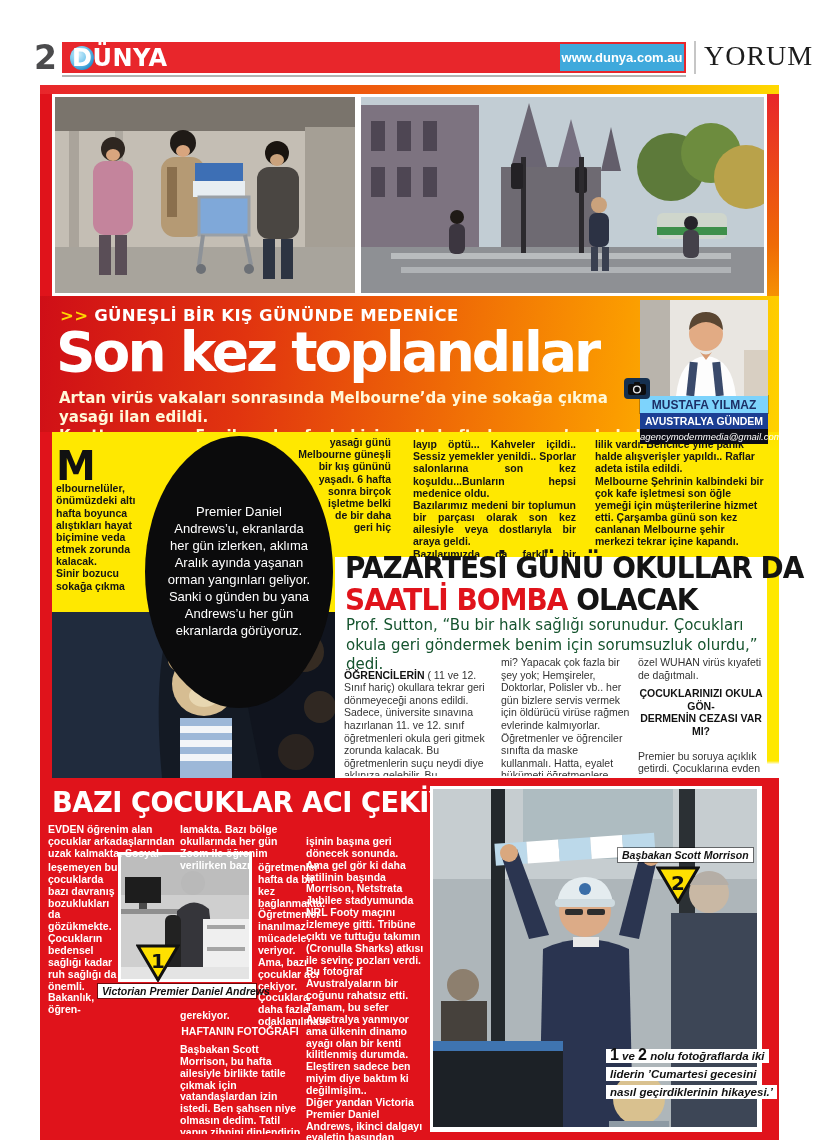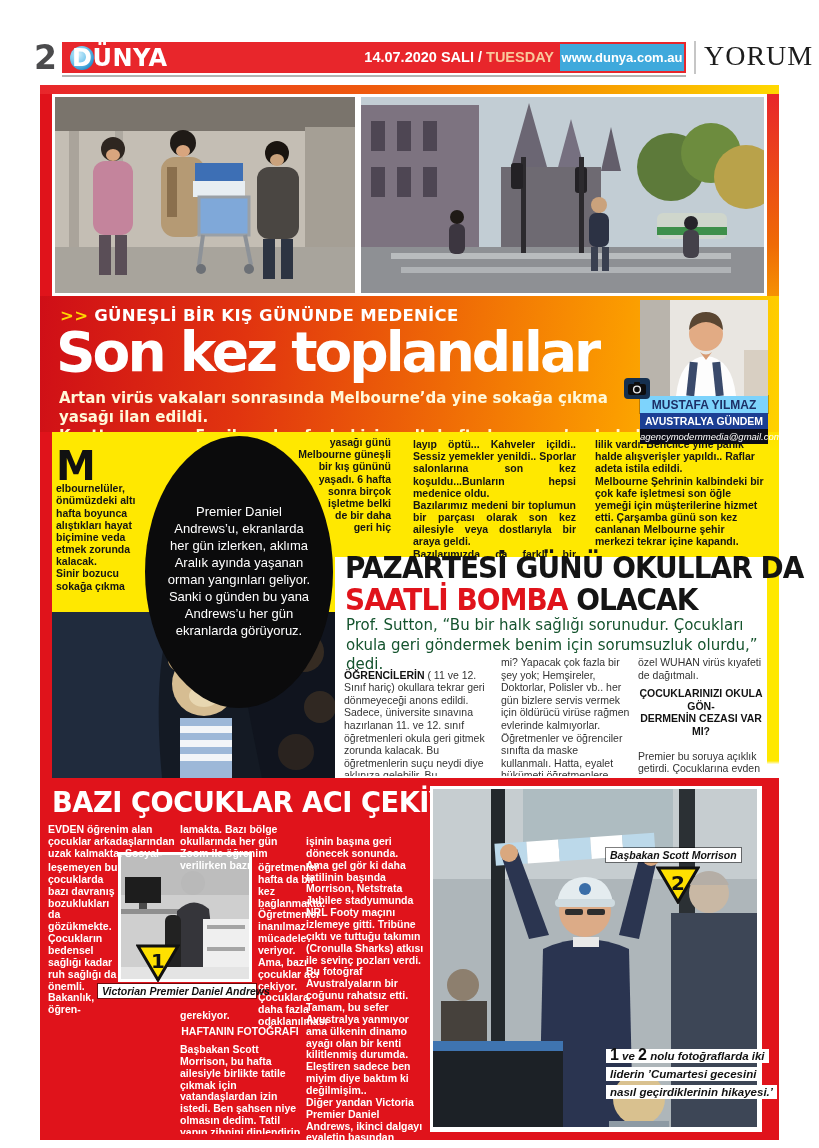--- a/index.html
+++ b/index.html
@@ -80,24 +80,20 @@
 </head>
 <body>
 
 <div class="page">
 
   <div class="abs pagenum" style="left:34px; top:38px;">2</div>
 
   <div class="abs masthead-bar" style="left:62px; top:42px; width:624px; height:31px;">
     <span class="globe"></span>
     <span class="logo">DÜNYA</span>
-    <span class="date-txt">
-      <span>14.07.2020 SALI /</span>
-      <span class="date-en">TUESDAY</span>
-    </span>
     <span class="www-box">www.dunya.com.au</span>
   </div>
   <div class="abs" style="left:62px; top:75px; width:624px; height:2px; background:#b3b3b3;"></div>
   <div class="abs" style="left:694px; top:41px; width:2px; height:33px; background:#c6c6c6;"></div>
   <div class="abs section-name" style="left:704px; top:40px;">YORUM</div>
 
   <div class="abs frame-top" style="left:40px; top:85px; width:739px; height:9px;"></div>
   <div class="abs frame-left" style="left:40px; top:94px; width:12px; height:684px;"></div>
   <div class="abs frame-right" style="left:767px; top:94px; width:12px; height:684px;"></div>
 
@@ -360,21 +356,21 @@
         <circle cx="30" cy="196" r="16" fill="#8d7f6e"></circle>
         <rect x="8" y="212" width="46" height="70" fill="#46413c"></rect>
 
         <rect x="0" y="252" width="130" height="10" fill="#3f74b0"></rect>
         <rect x="0" y="262" width="130" height="76" fill="#1c2126"></rect>
 
         <circle cx="206" cy="310" r="26" fill="#d9c18f"></circle>
         <rect x="176" y="332" width="60" height="6" fill="#8d9aa4"></rect>
       </svg>
     </div>
-    <div class="abs caption-strip" style="left:566px; top:70px;">Başbakan Scott Morrison</div>
+    <div class="abs caption-strip" style="left:578px; top:70px;">Başbakan Scott Morrison</div>
     <div class="abs marker" style="left:616px; top:88px;">
       <svg width="44" height="38" viewBox="0 0 44 38">
           <polygon points="2,2 42,2 22,36" fill="#ffe000" stroke="#111" stroke-width="3"></polygon>
           <text x="22" y="24" text-anchor="middle" font-size="20" font-weight="bold" fill="#111" font-family="DejaVu Sans, sans-serif">2</text>
         </svg>
     </div>
 
     <div class="abs photo2-caption" style="left:566px; top:268px; width:172px;">
       <span class="strip"><span class="num">1</span><span> ve </span><span class="num">2</span><span> nolu fotoğraflarda iki liderin ’Cumartesi gecesini nasıl geçirdiklerinin hikayesi.’</span></span>
     </div>

